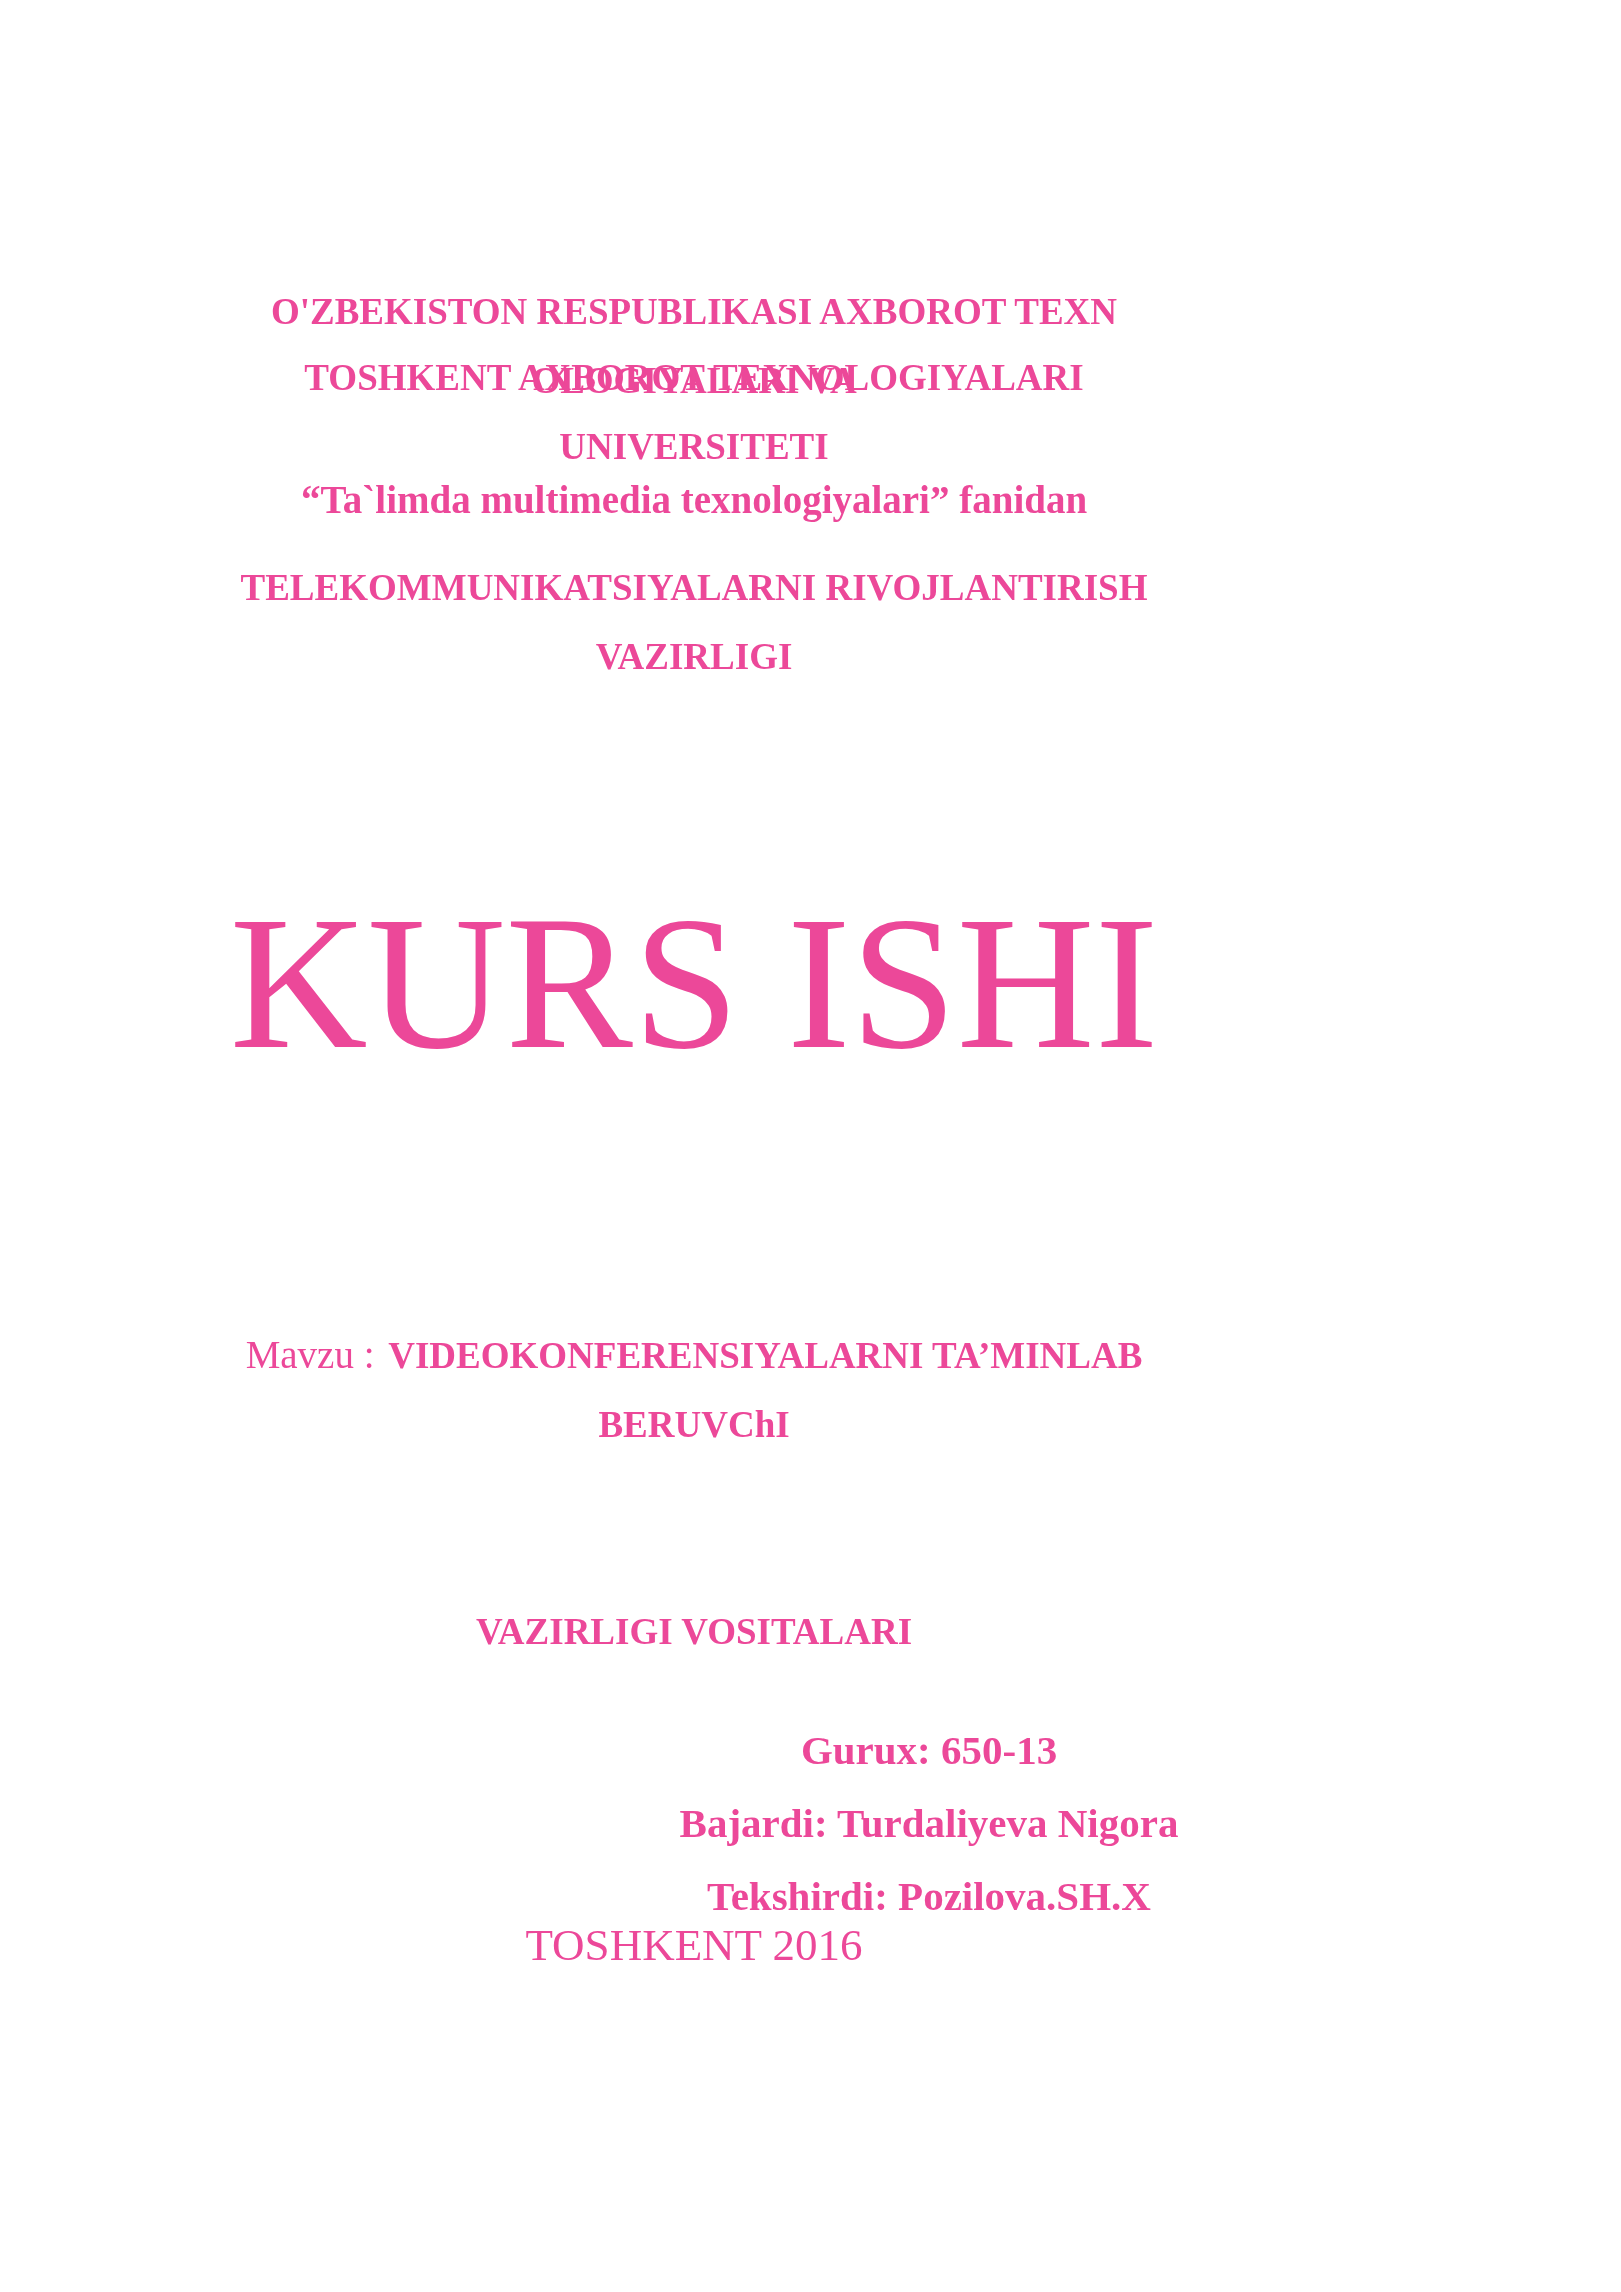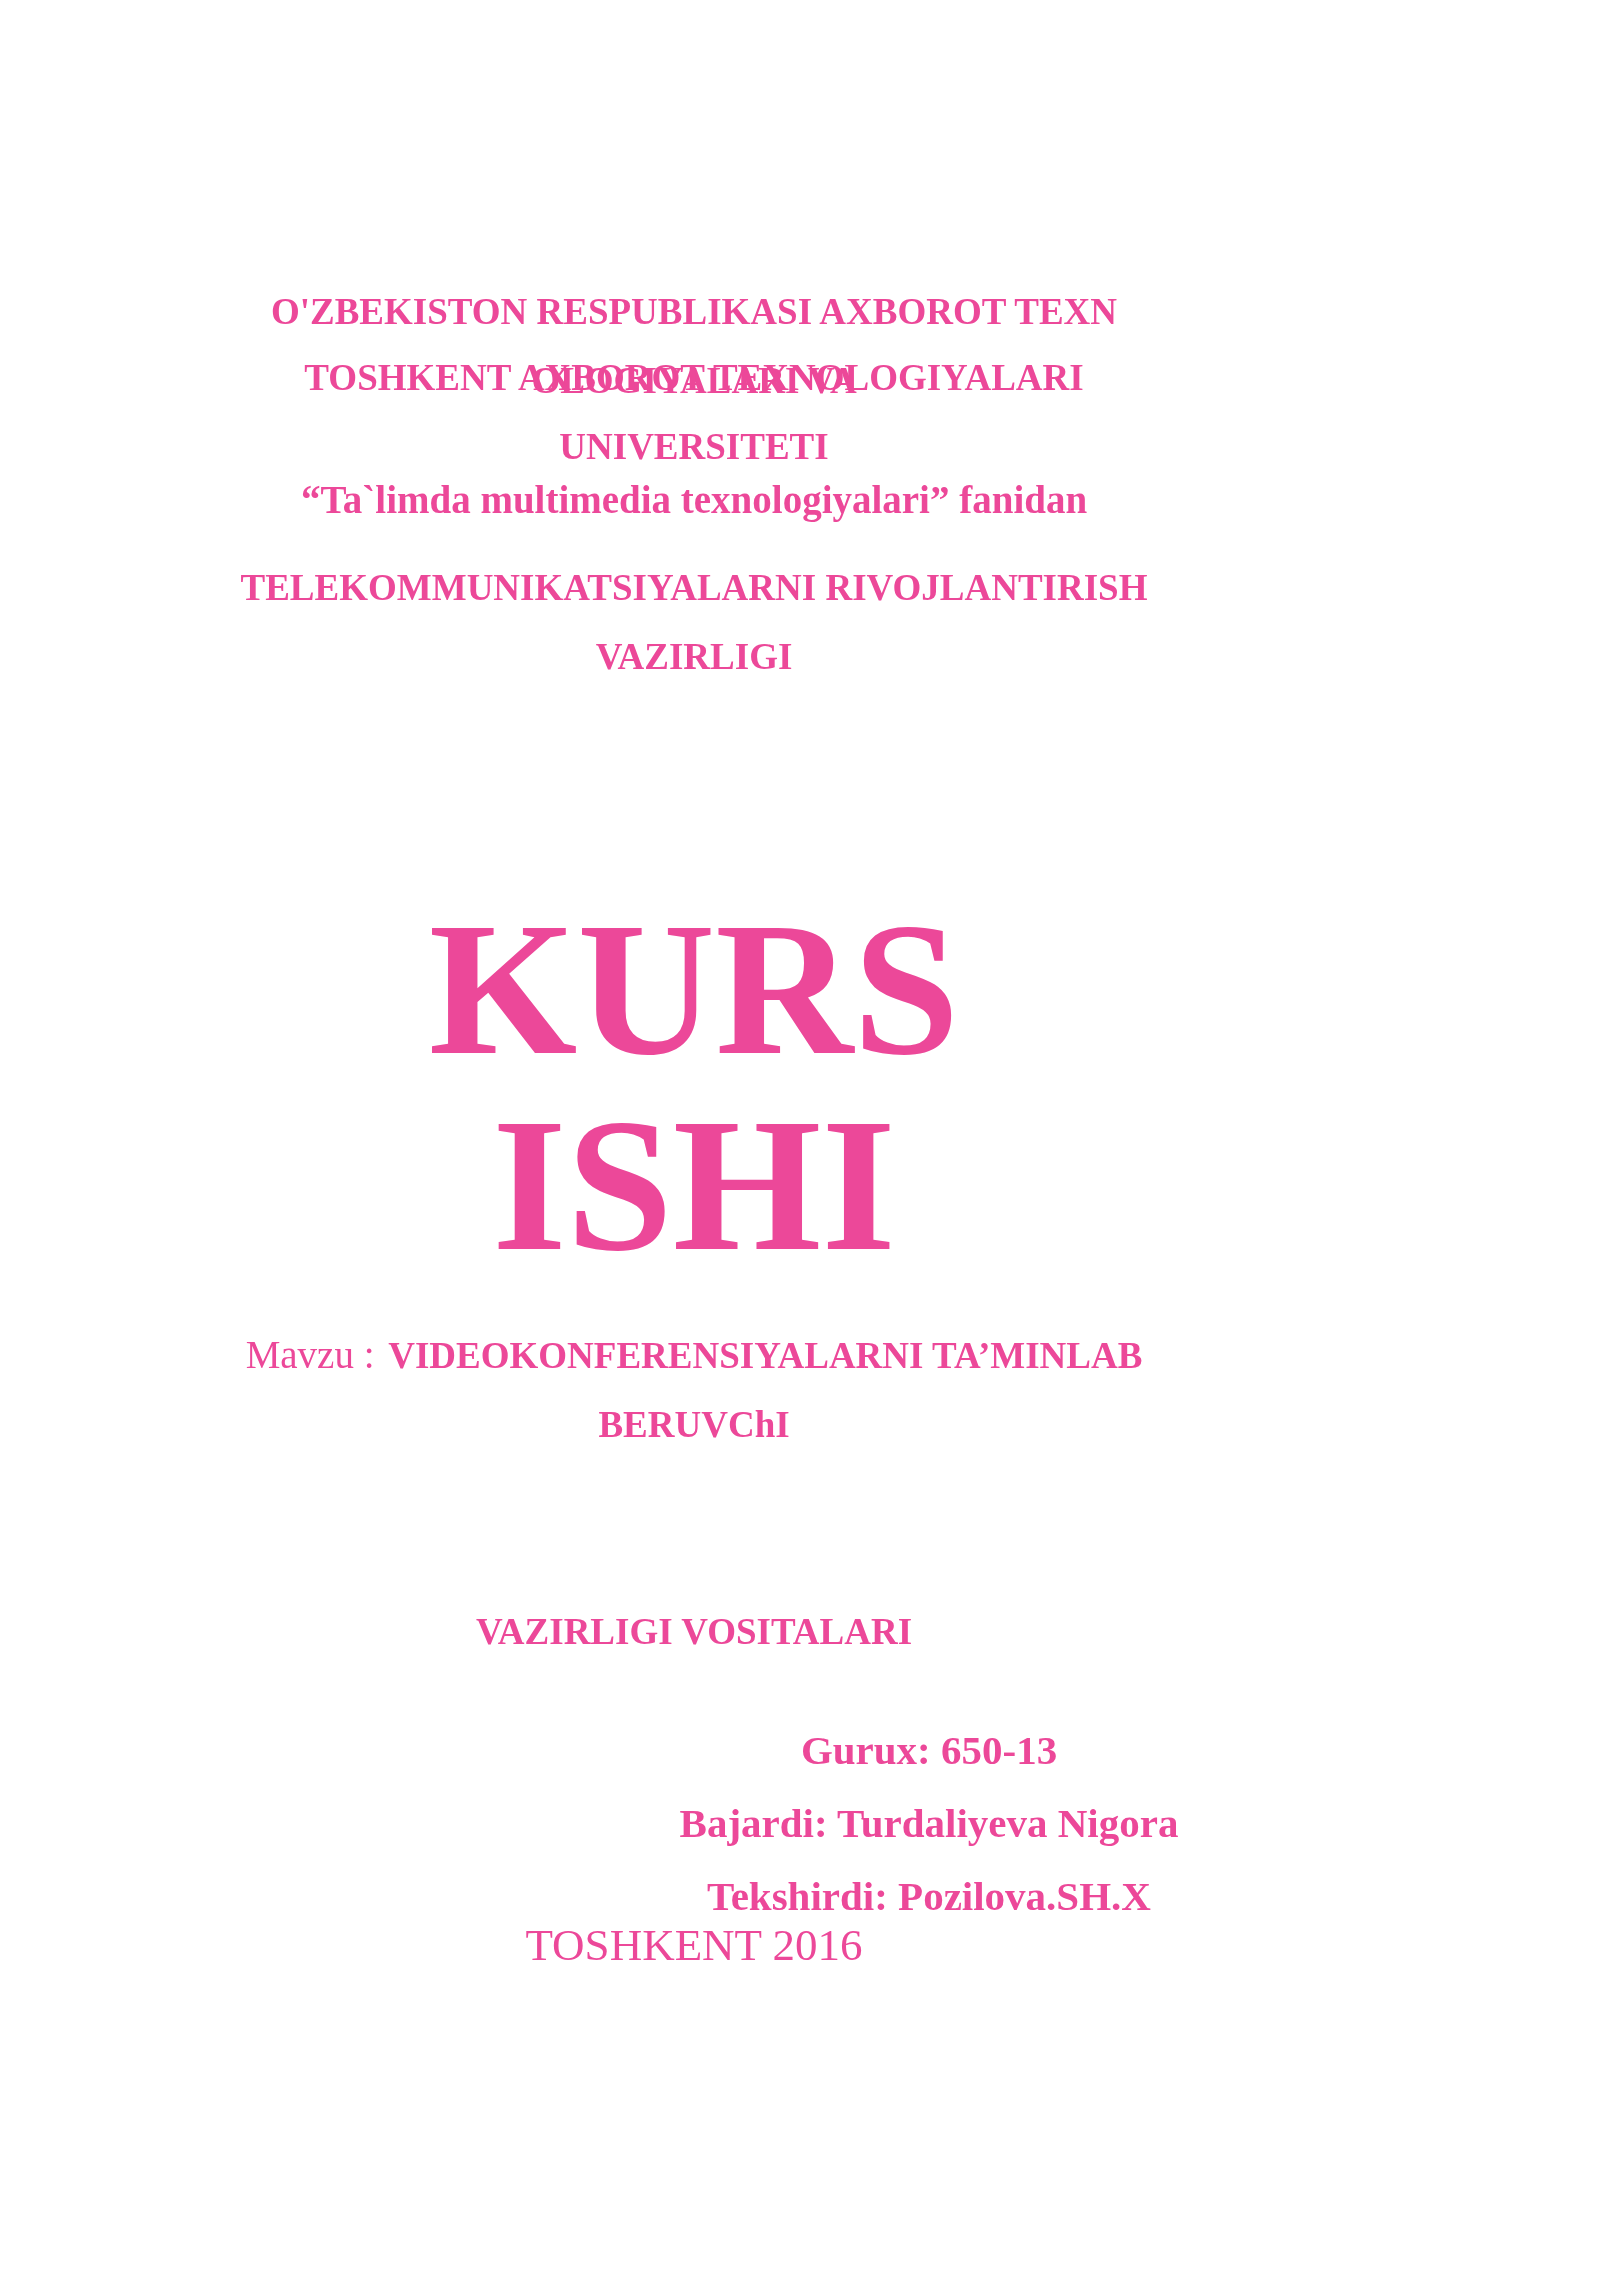--- a/index.html
+++ b/index.html
@@ -38,24 +38,23 @@
   }
   .course {
     top: 465px;
     font-size: 39px;
     font-weight: bold;
     line-height: 69px;
   }
   .main-title {
     top: 885px;
     font-size: 191px;
-    font-weight: bold;
+    font-weight: normal;
     line-height: 196px;
     letter-spacing: 0px;
-    margin-top: 6px;
   }
   .topic {
     top: 1182px;
     font-size: 37px;
     font-weight: bold;
     line-height: 69px;
   }
   .topic .topic-label {
     font-weight: normal;
     font-size: 39px;

